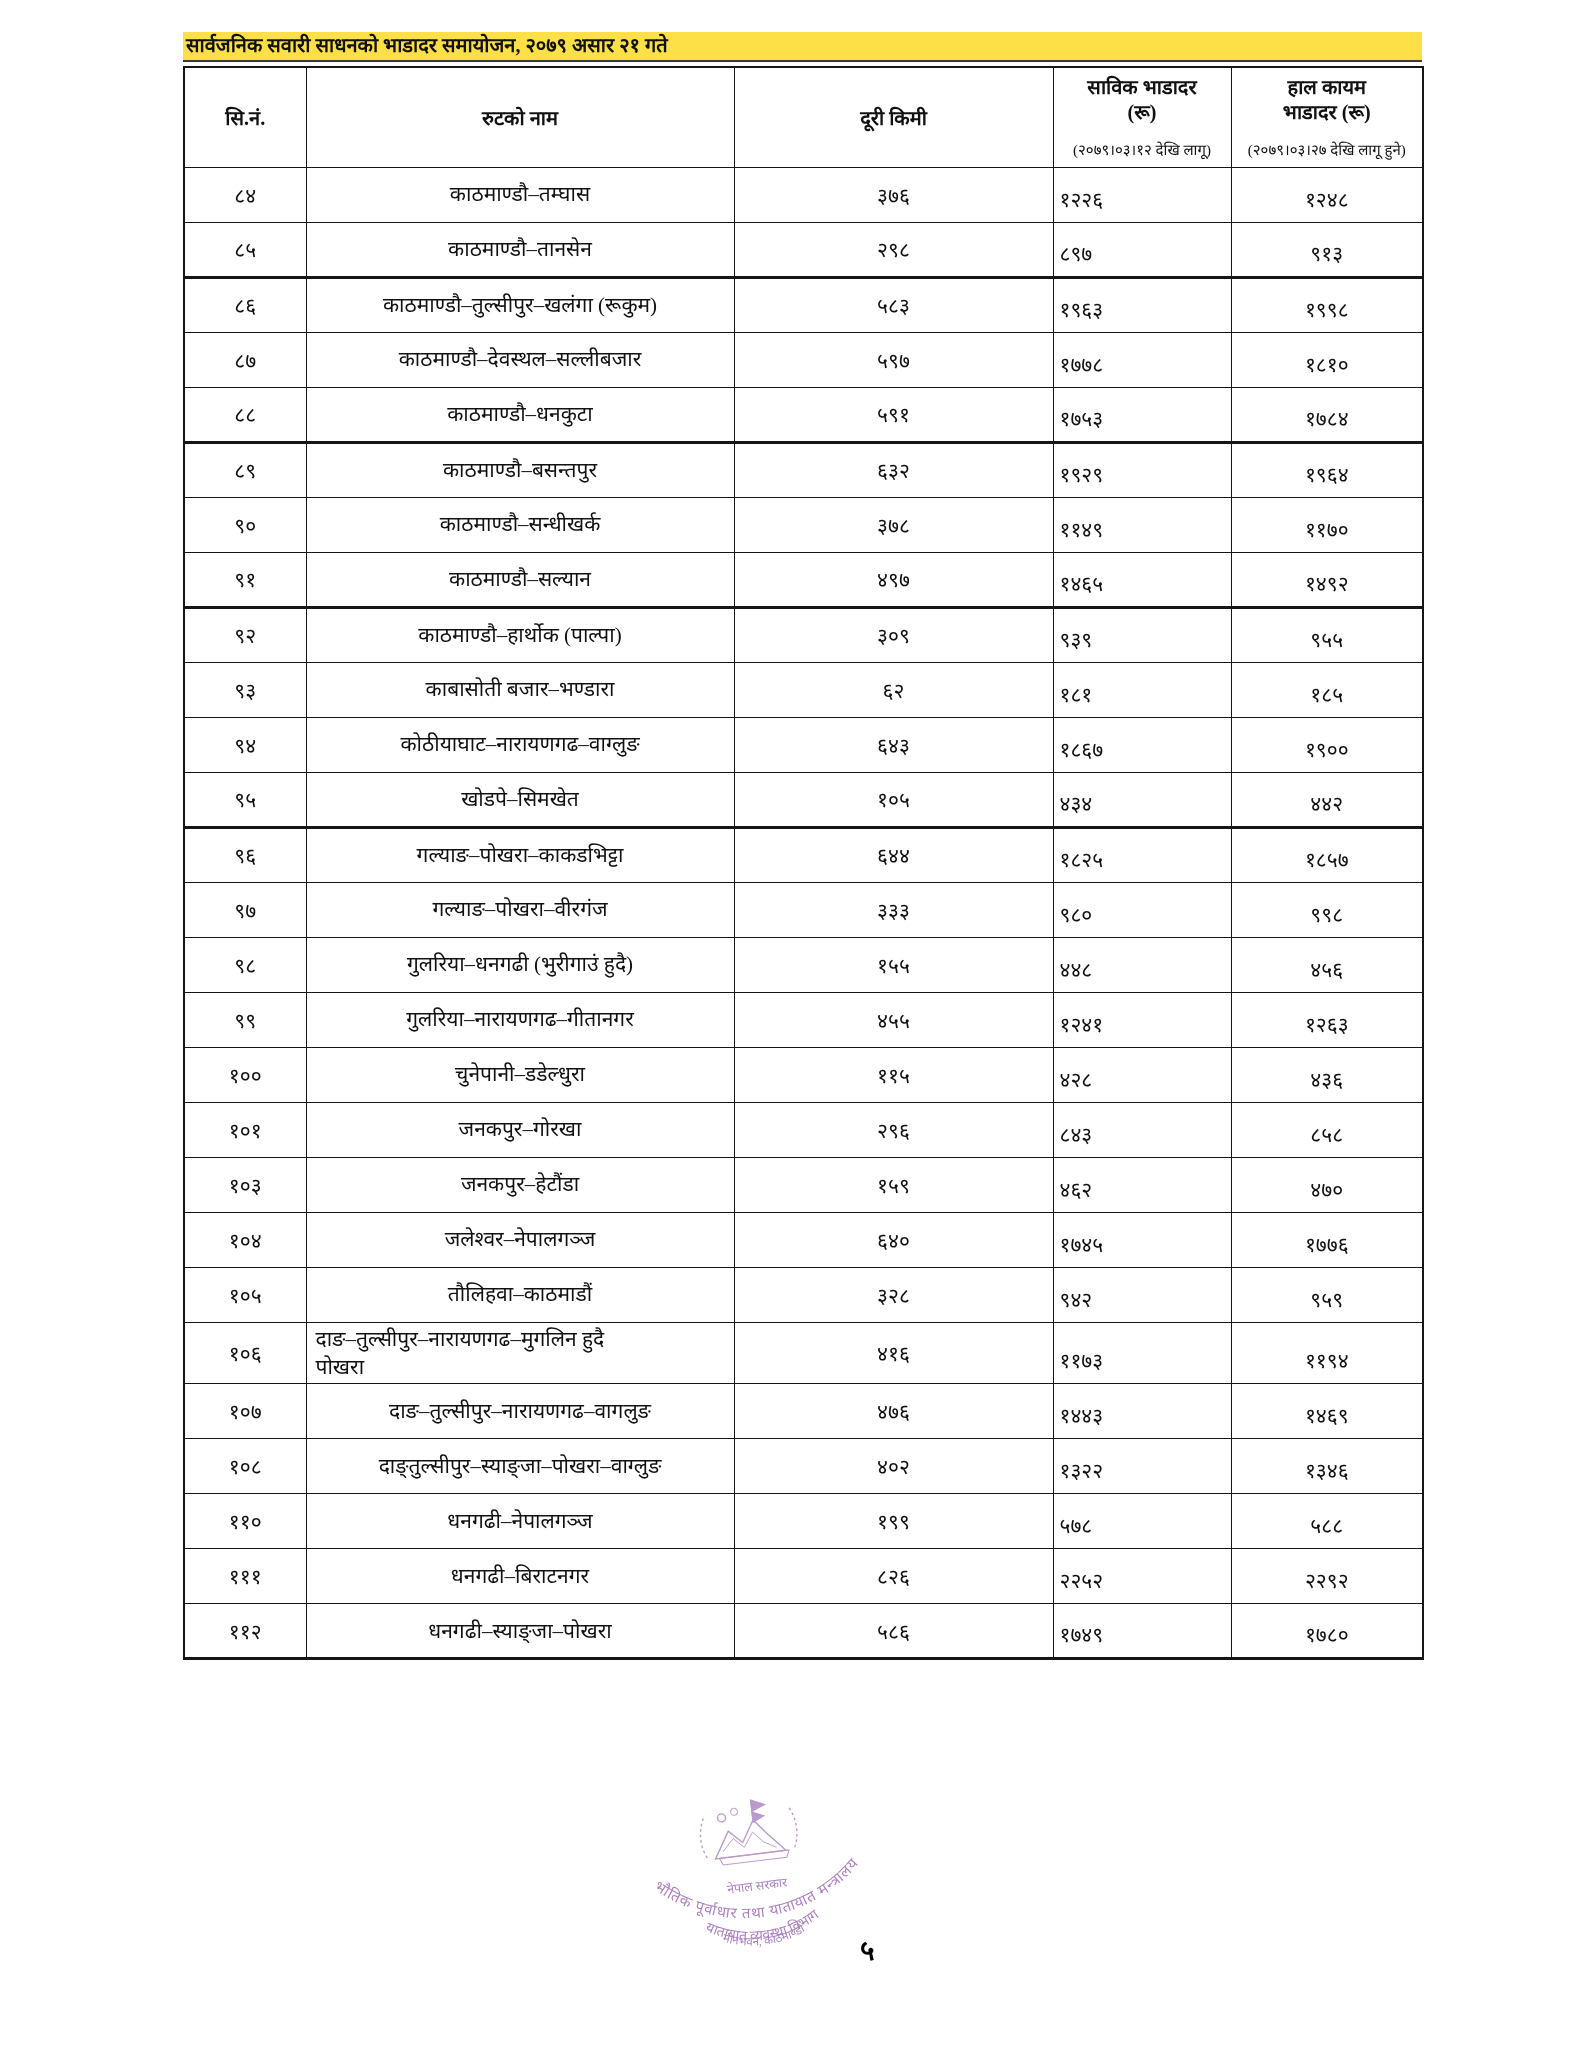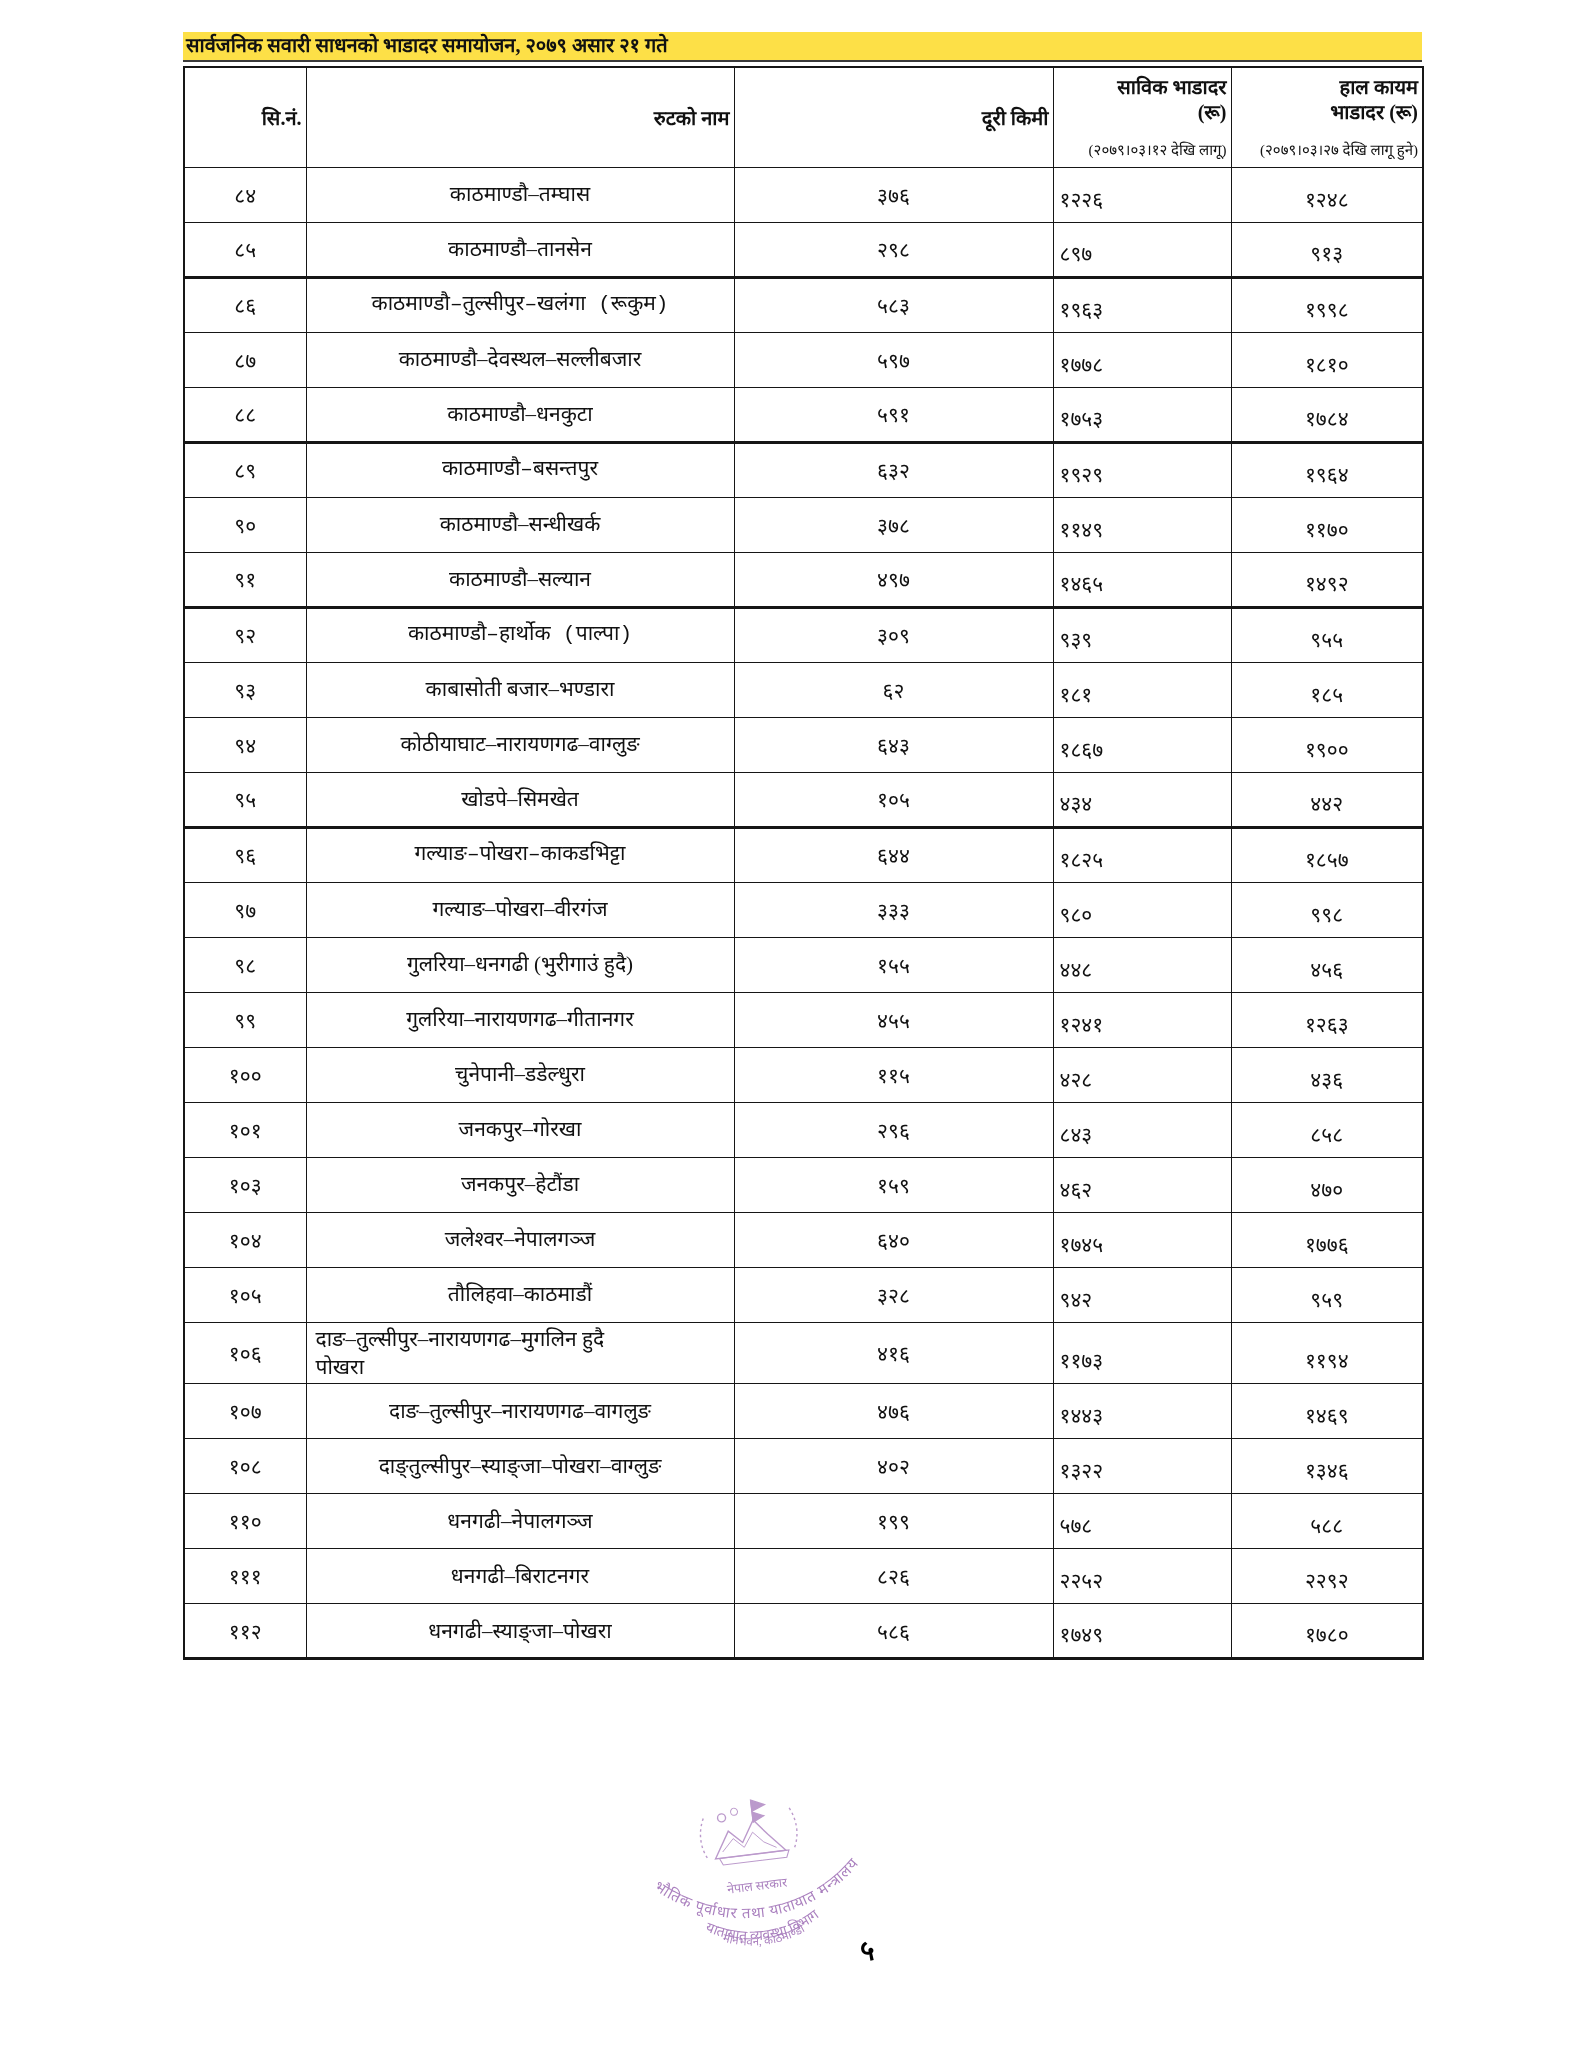--- a/index.html
+++ b/index.html
@@ -25,21 +25,21 @@
     border-collapse:collapse; table-layout:fixed;
     border:2.5px solid #161616;
   }
   .fare-table th, .fare-table td {
     border:1.6px solid #161616;
     overflow:hidden;
   }
   .fare-table thead th {
     height:100px;
     font-size:20px; font-weight:bold;
-    text-align:right; vertical-align:middle;
+    text-align:center; vertical-align:middle;
     padding:2px 4px;
   }
   .hdr-main { display:block; font-size:20px; line-height:1.25; font-weight:bold; }
   .hdr-note { display:block; font-size:15px; line-height:1.25; font-weight:normal; margin-top:16px; }
   .fare-table tbody td {
     height:55px;
     font-size:21px;
     text-align:center; vertical-align:middle;
     padding:2px 6px;
   }
@@ -48,21 +48,21 @@
     text-align:left; padding-left:9px; white-space:pre-line;
   }
   .fare-table tbody td.fare-old {
     text-align:left; padding-right:15px;
     vertical-align:bottom; padding-bottom:9px;
   }
   .fare-table tbody td.fare-new {
     text-align:center;
     vertical-align:bottom; padding-bottom:9px;
   }
-  .fare-table tbody tr.thick td { border-top-width:3.5px;font-family:Liberation Mono, monospace; }
+  .fare-table tbody tr.thick td { border-top-width:3.5px; }
   .fare-table tbody tr:last-child td { border-bottom:3.5px solid #161616; }
 
   .stamp {
     position:absolute; left:605px; top:1790px;
     width:305px; height:190px;
     opacity:0.85;
     transform:rotate(-7deg);
   }
   .page-number {
     position:absolute; left:860px; top:1930px;

